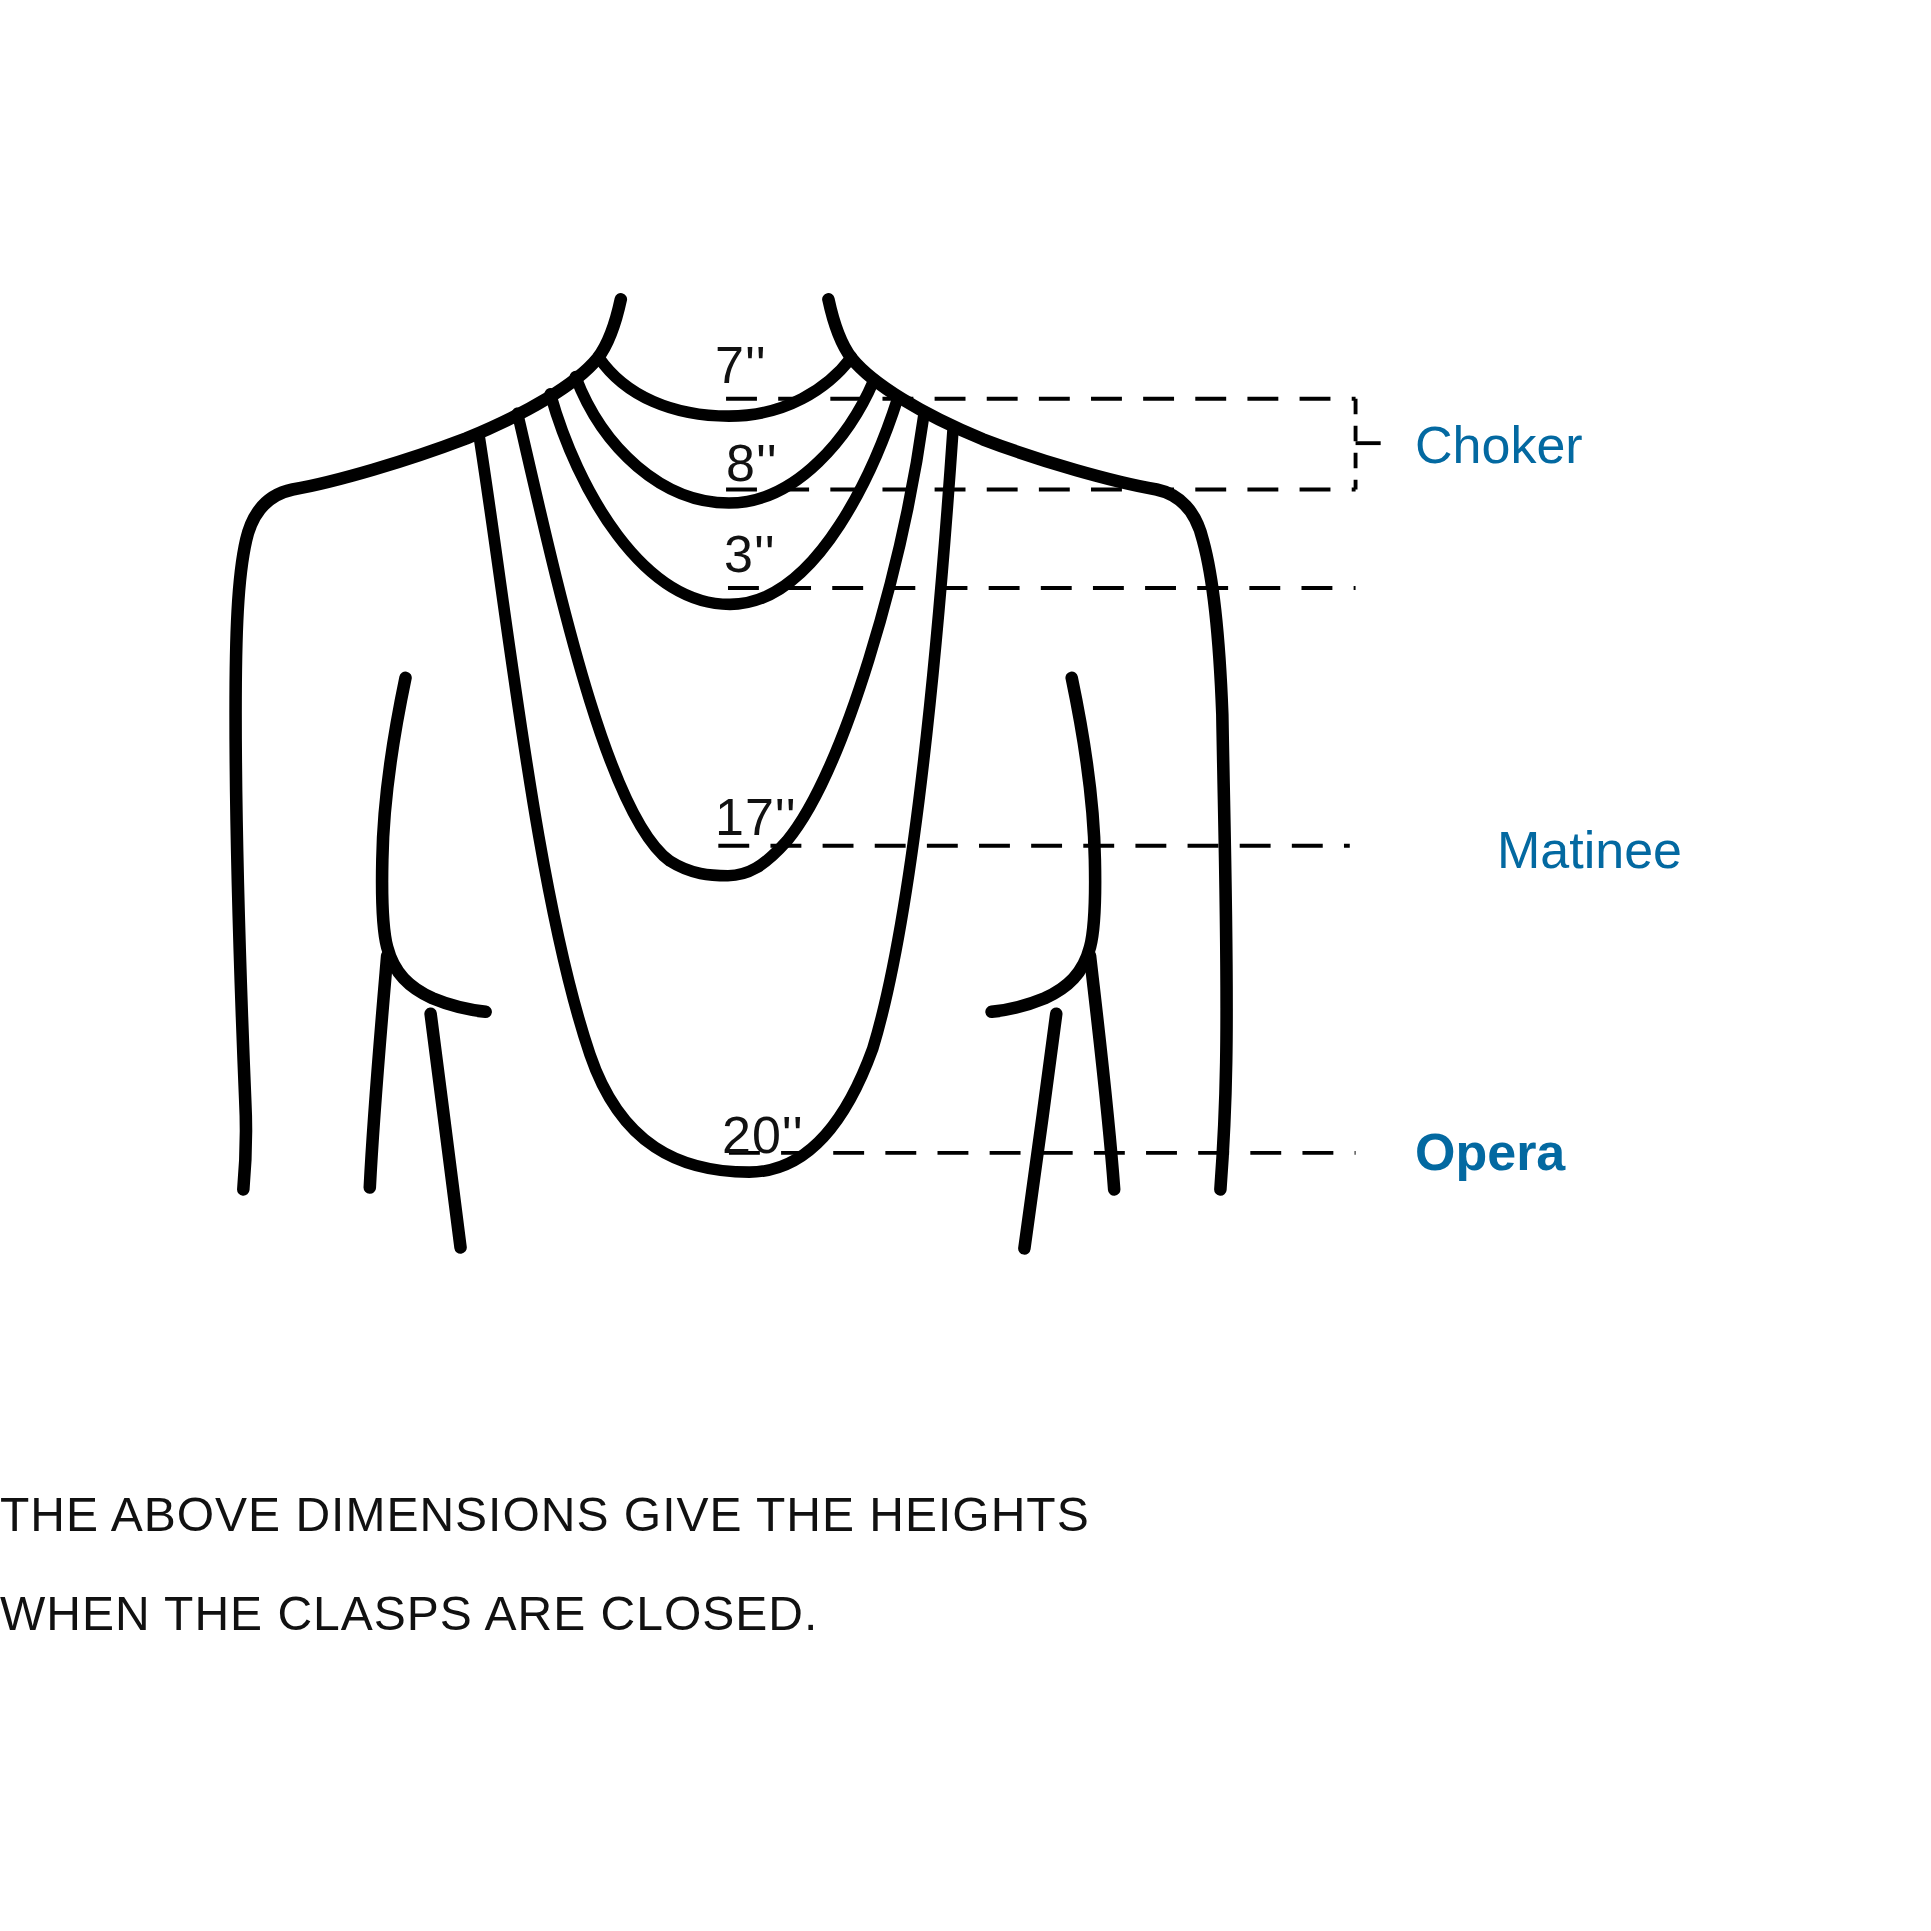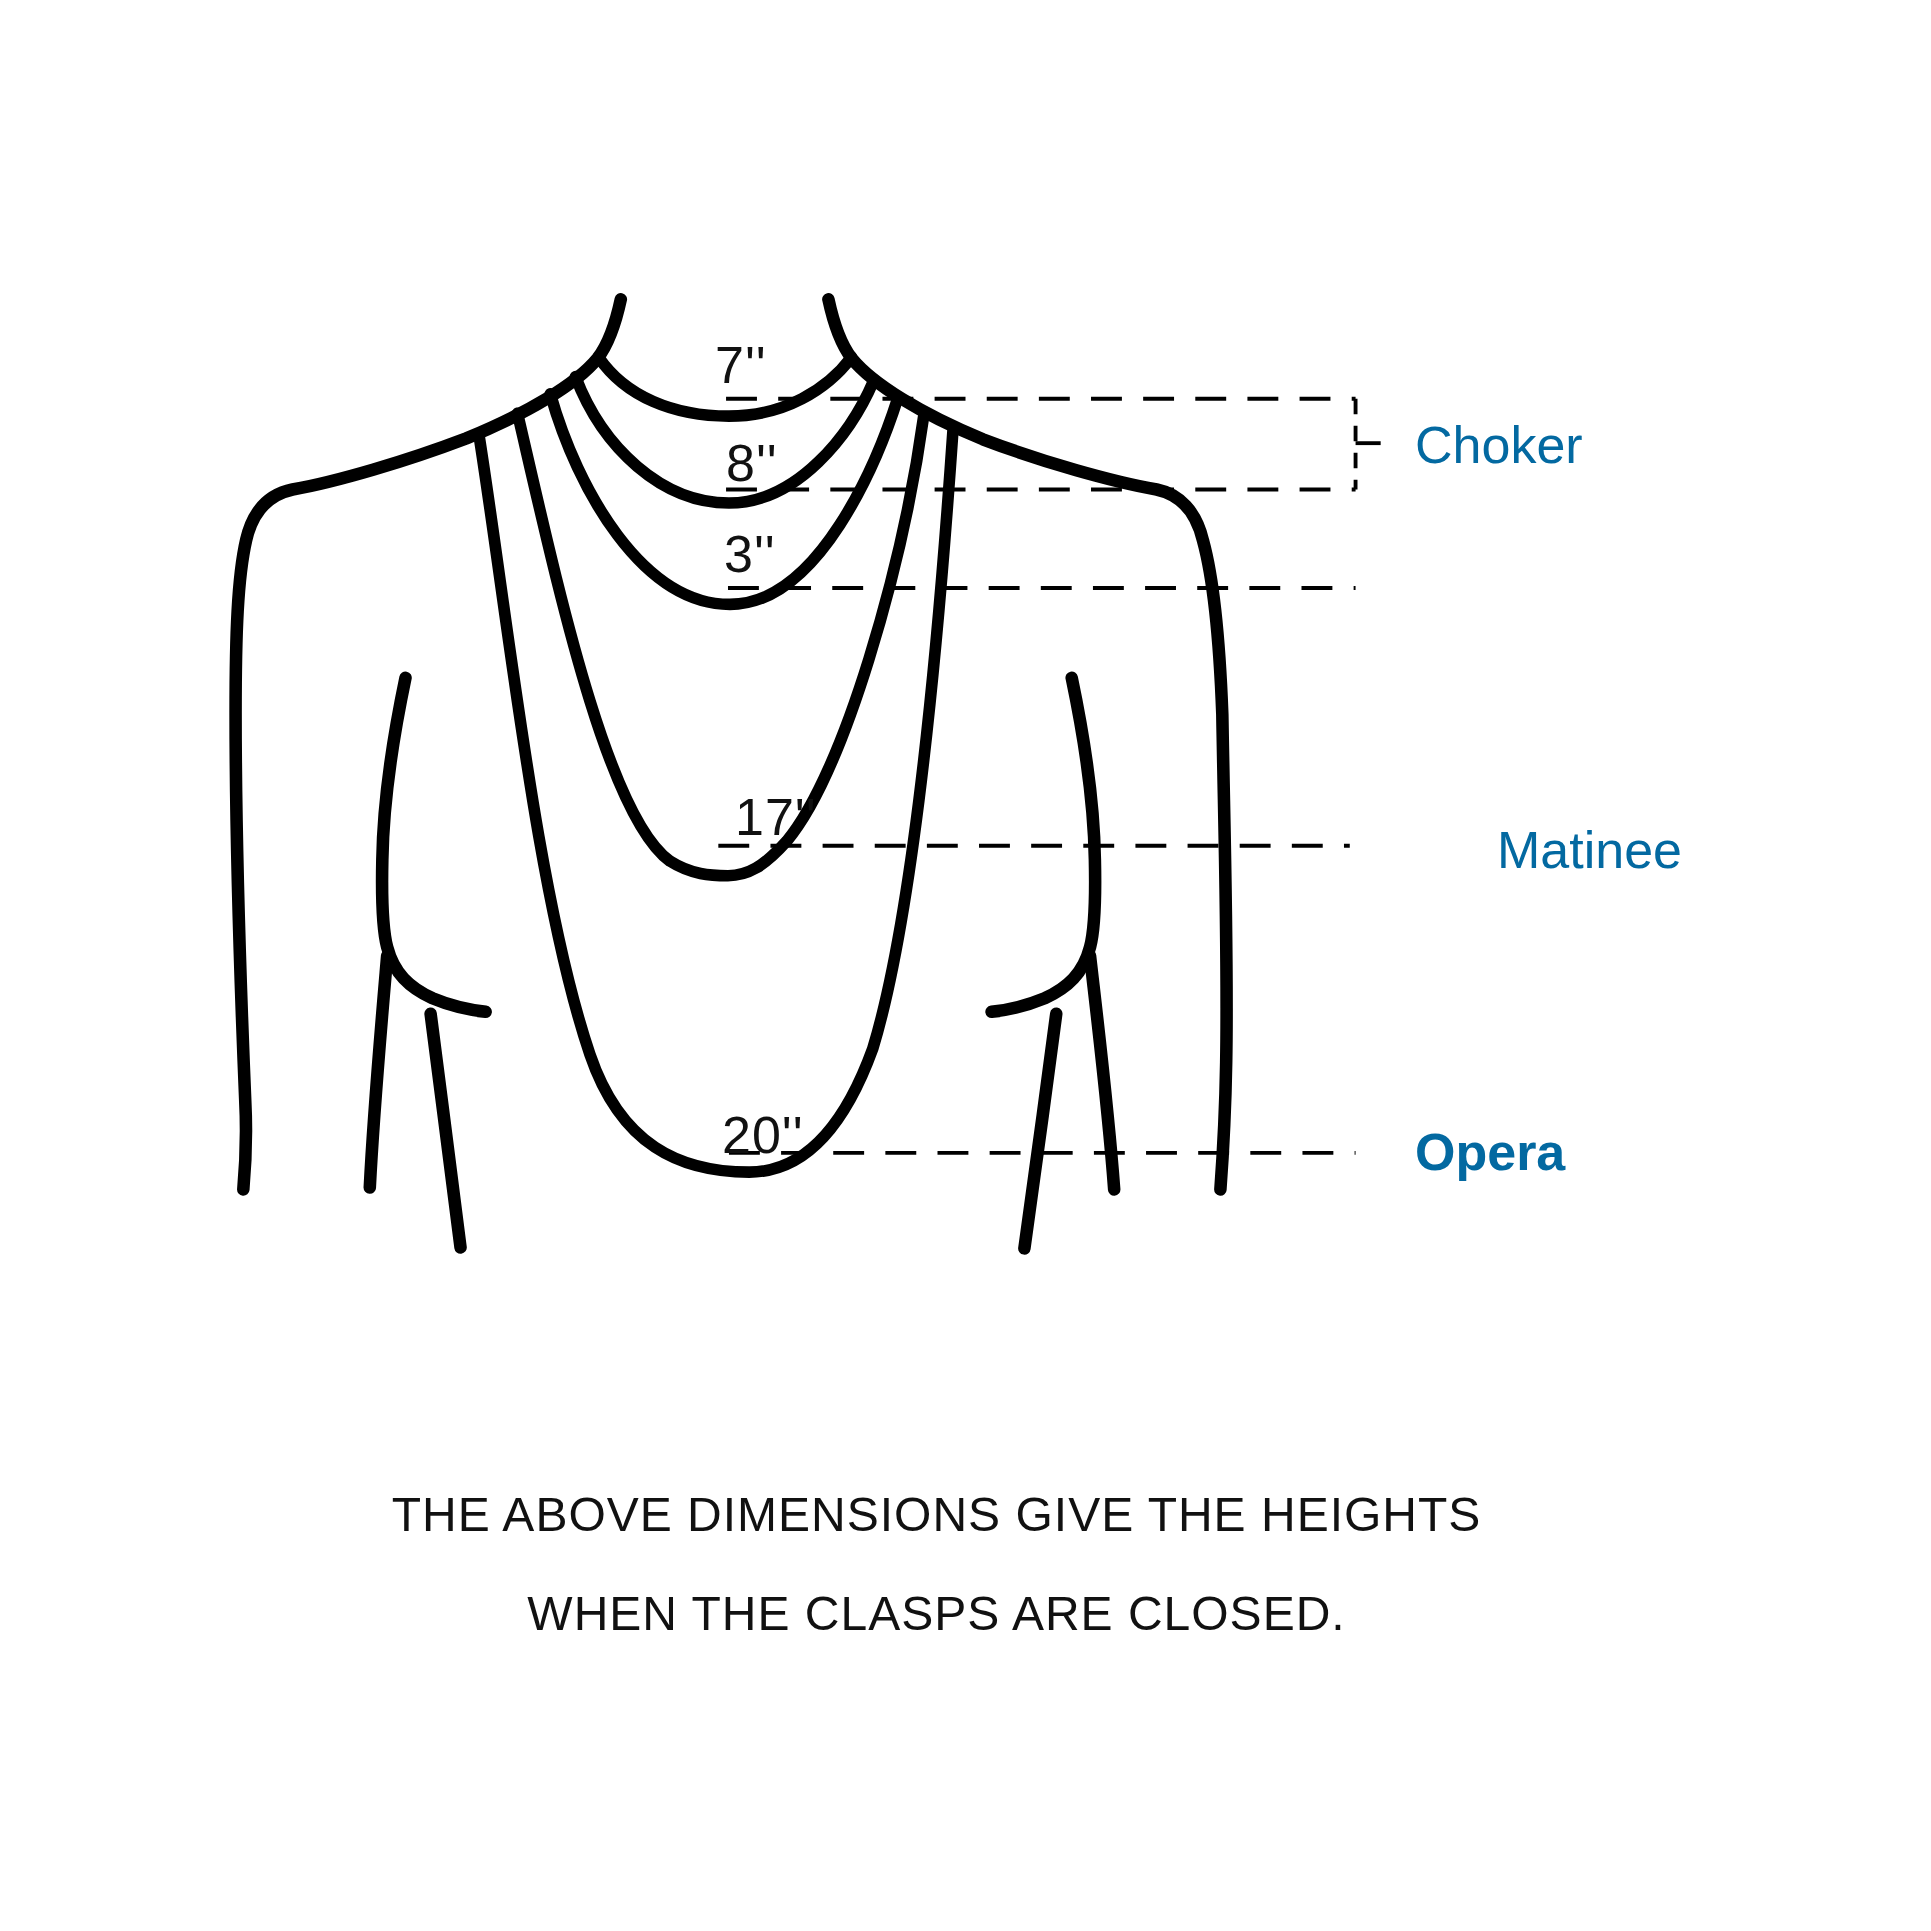--- a/index.html
+++ b/index.html
@@ -32,21 +32,21 @@
     position: absolute;
     font-size: 52px;
     line-height: 1.05;
     color: #0369a1;
     white-space: nowrap;
   }
   .caption {
     position: absolute;
     left: 0;
     width: 1873px;
-    text-align: center;
+    text-align: left;
     color: #111111;
     font-size: 48px;
     line-height: 1.0;
     letter-spacing: 1px;
     white-space: nowrap;
   }
   .caption-line1 { top: 1491px; }
   .caption-line2 { top: 1582px; margin-top: 8px; }
 </style>
 </head>
@@ -84,21 +84,21 @@
         <line x1="755" y1="1194" x2="1404" y2="1194" stroke-dasharray="32 22"></line>
         <line x1="1404" y1="413" x2="1404" y2="507" stroke-dasharray="16 12"></line>
         <line x1="1404" y1="459" x2="1430" y2="459"></line>
       </g>
     </g>
   </svg>
 
   <div class="size-label" style="left:715px;  top:338px;">7''</div>
   <div class="size-label" style="left:726px;  top:436px;">8''</div>
   <div class="size-label" style="left:724px;  top:527px;">3''</div>
-  <div class="size-label" style="left:715px;  top:790px;margin-left:20px;">17''</div>
+  <div class="size-label" style="left:715px;  top:790px;">17''</div>
   <div class="size-label" style="left:722px;  top:1108px;">20''</div>
 
   <div class="style-label" style="left:1415px; top:418px;">Choker</div>
   <div class="style-label" style="left:1497px; top:823px;">Matinee</div>
   <div class="style-label" style="left:1415px; top:1125px;font-weight:bold;">Opera</div>
 
   <div class="caption caption-line1">THE ABOVE DIMENSIONS GIVE THE HEIGHTS</div>
   <div class="caption caption-line2">WHEN THE CLASPS ARE CLOSED.</div>
 
 </div>

